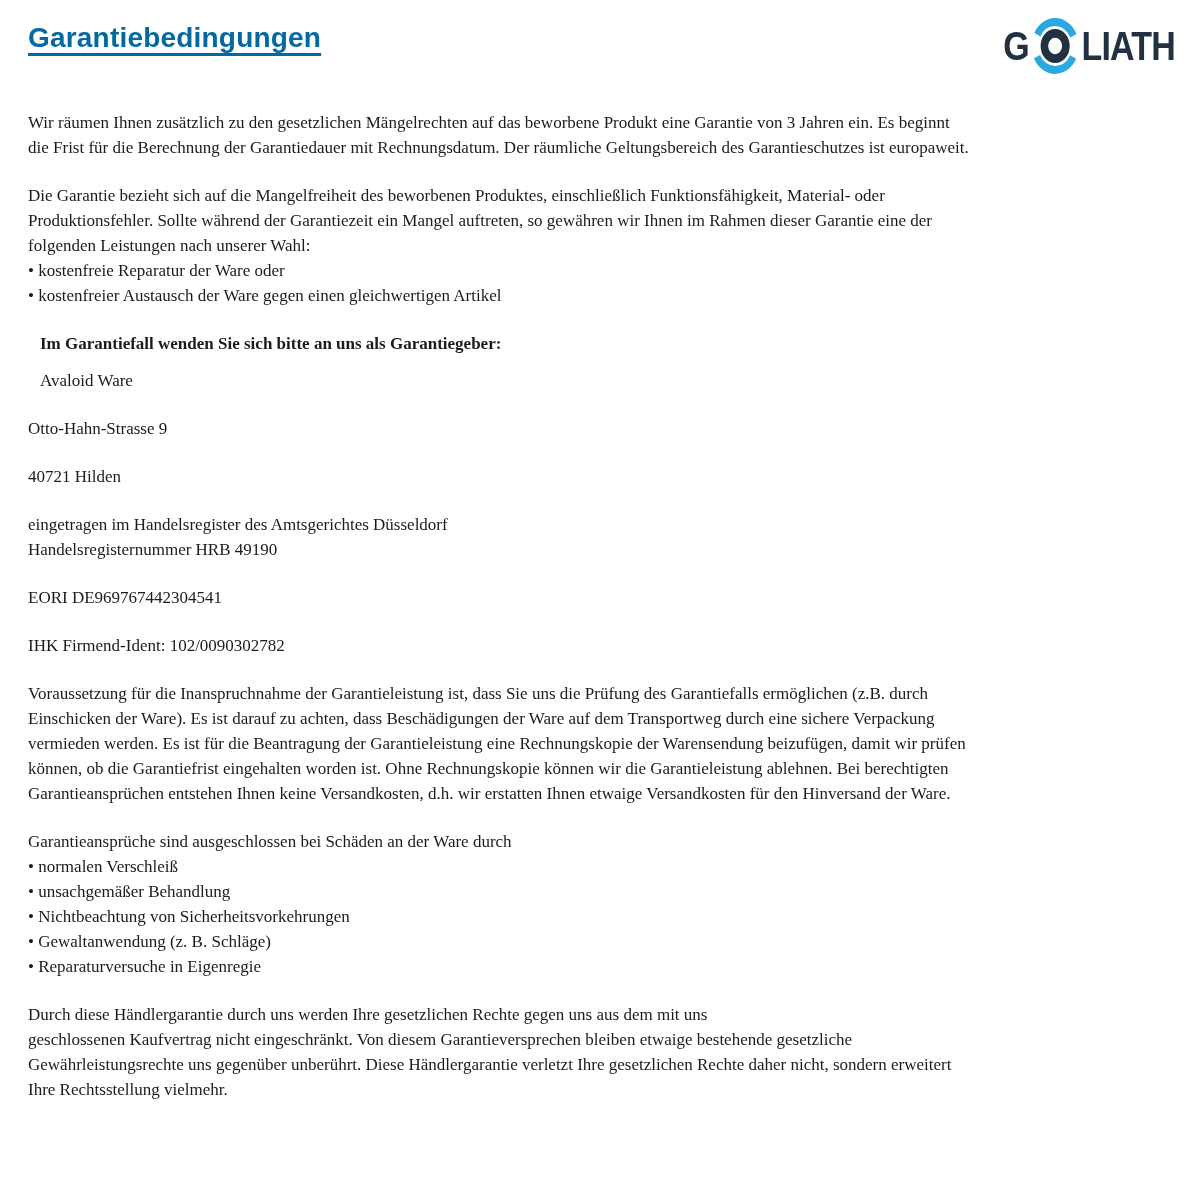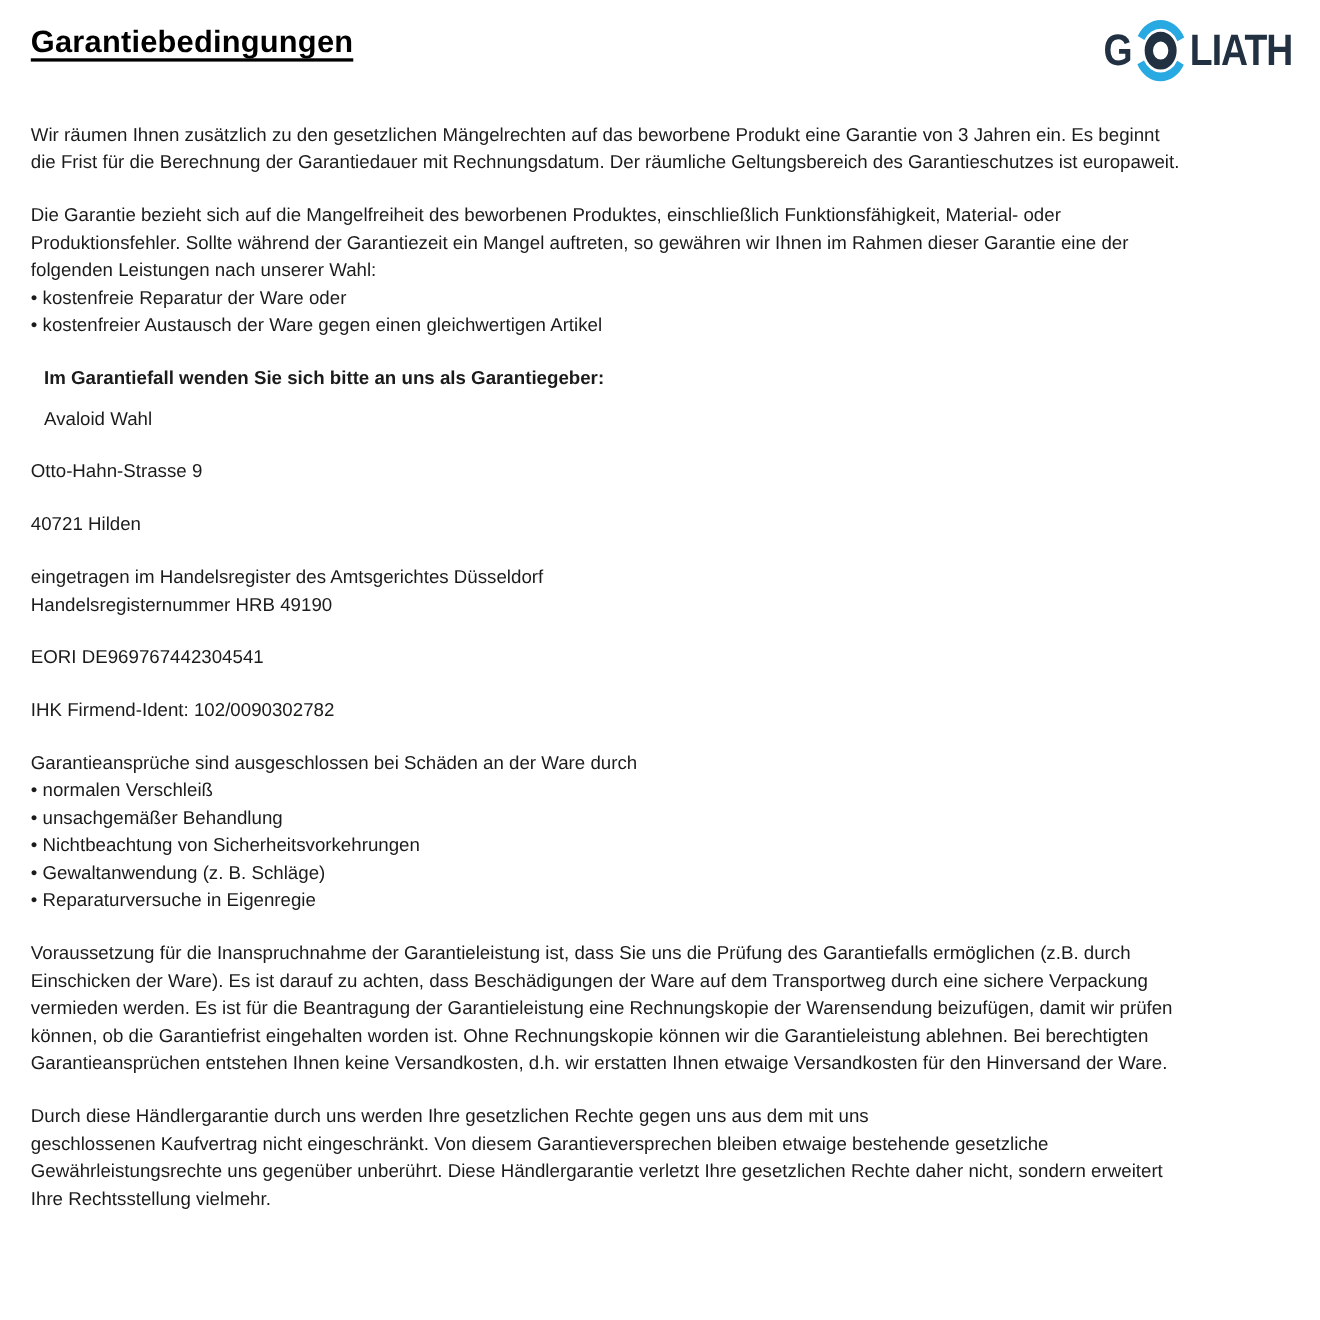--- a/index.html
+++ b/index.html
@@ -23,21 +23,21 @@
     display: flex;
     justify-content: space-between;
     align-items: flex-start;
     margin-bottom: 34px;
   }
   .page-title {
     margin: 0;
     font-size: 28px;
     line-height: 36px;
     font-weight: 700;
-    color: #000000;
+    color: #0369a1;
     letter-spacing: 0.2px;
     text-decoration: underline;
     text-decoration-thickness: 2.5px;
     text-underline-offset: 6px;
   }
   .logo {
     display: flex;
     align-items: center;
     font-weight: 700;
     font-size: 40px;
@@ -66,20 +66,21 @@
     stroke: #223142;
     stroke-width: 9.5;
   }
   .doc {
     font-size: 17px;
     line-height: 25px;
   }
   .doc p {
     margin: 0 0 23px 0;
     white-space: pre-wrap;
+    font-family: Liberation Serif, serif;
   }
   .doc .block {
     margin: 0 0 23px 0;
   }
   .doc .block p {
     margin: 12px;
   }
   .bold-lead {
     font-weight: 700;
   }
@@ -108,48 +109,48 @@
 die Frist für die Berechnung der Garantiedauer mit Rechnungsdatum. Der räumliche Geltungsbereich des Garantieschutzes ist europaweit.</p>
 
     <p>Die Garantie bezieht sich auf die Mangelfreiheit des beworbenen Produktes, einschließlich Funktionsfähigkeit, Material- oder
 Produktionsfehler. Sollte während der Garantiezeit ein Mangel auftreten, so gewähren wir Ihnen im Rahmen dieser Garantie eine der
 folgenden Leistungen nach unserer Wahl:
 • kostenfreie Reparatur der Ware oder
 • kostenfreier Austausch der Ware gegen einen gleichwertigen Artikel</p>
 
     <div class="block">
       <p class="bold-lead">Im Garantiefall wenden Sie sich bitte an uns als Garantiegeber:</p>
-      <p>Avaloid Wahl</p>
+      <p>Avaloid Ware</p>
     </div>
 
     <p>Otto-Hahn-Strasse 9</p>
 
     <p>40721 Hilden</p>
 
 
     <p>eingetragen im Handelsregister des Amtsgerichtes Düsseldorf
 Handelsregisternummer HRB 49190</p>
 
     <p>EORI DE969767442304541</p>
 
 
     <p>IHK Firmend-Ident: 102/0090302782</p>
 
+    <p>Voraussetzung für die Inanspruchnahme der Garantieleistung ist, dass Sie uns die Prüfung des Garantiefalls ermöglichen (z.B. durch
+Einschicken der Ware). Es ist darauf zu achten, dass Beschädigungen der Ware auf dem Transportweg durch eine sichere Verpackung
+vermieden werden. Es ist für die Beantragung der Garantieleistung eine Rechnungskopie der Warensendung beizufügen, damit wir prüfen
+können, ob die Garantiefrist eingehalten worden ist. Ohne Rechnungskopie können wir die Garantieleistung ablehnen. Bei berechtigten
+Garantieansprüchen entstehen Ihnen keine Versandkosten, d.h. wir erstatten Ihnen etwaige Versandkosten für den Hinversand der Ware.</p>
+
     <p>Garantieansprüche sind ausgeschlossen bei Schäden an der Ware durch
 • normalen Verschleiß
 • unsachgemäßer Behandlung
 • Nichtbeachtung von Sicherheitsvorkehrungen
 • Gewaltanwendung (z. B. Schläge)
 • Reparaturversuche in Eigenregie</p>
-
-    <p>Voraussetzung für die Inanspruchnahme der Garantieleistung ist, dass Sie uns die Prüfung des Garantiefalls ermöglichen (z.B. durch
-Einschicken der Ware). Es ist darauf zu achten, dass Beschädigungen der Ware auf dem Transportweg durch eine sichere Verpackung
-vermieden werden. Es ist für die Beantragung der Garantieleistung eine Rechnungskopie der Warensendung beizufügen, damit wir prüfen
-können, ob die Garantiefrist eingehalten worden ist. Ohne Rechnungskopie können wir die Garantieleistung ablehnen. Bei berechtigten
-Garantieansprüchen entstehen Ihnen keine Versandkosten, d.h. wir erstatten Ihnen etwaige Versandkosten für den Hinversand der Ware.</p>
 
     <p>Durch diese Händlergarantie durch uns werden Ihre gesetzlichen Rechte gegen uns aus dem mit uns
 geschlossenen Kaufvertrag nicht eingeschränkt. Von diesem Garantieversprechen bleiben etwaige bestehende gesetzliche
 Gewährleistungsrechte uns gegenüber unberührt. Diese Händlergarantie verletzt Ihre gesetzlichen Rechte daher nicht, sondern erweitert
 Ihre Rechtsstellung vielmehr.</p>
 
   </div>
 </div>
 
 </body></html>

